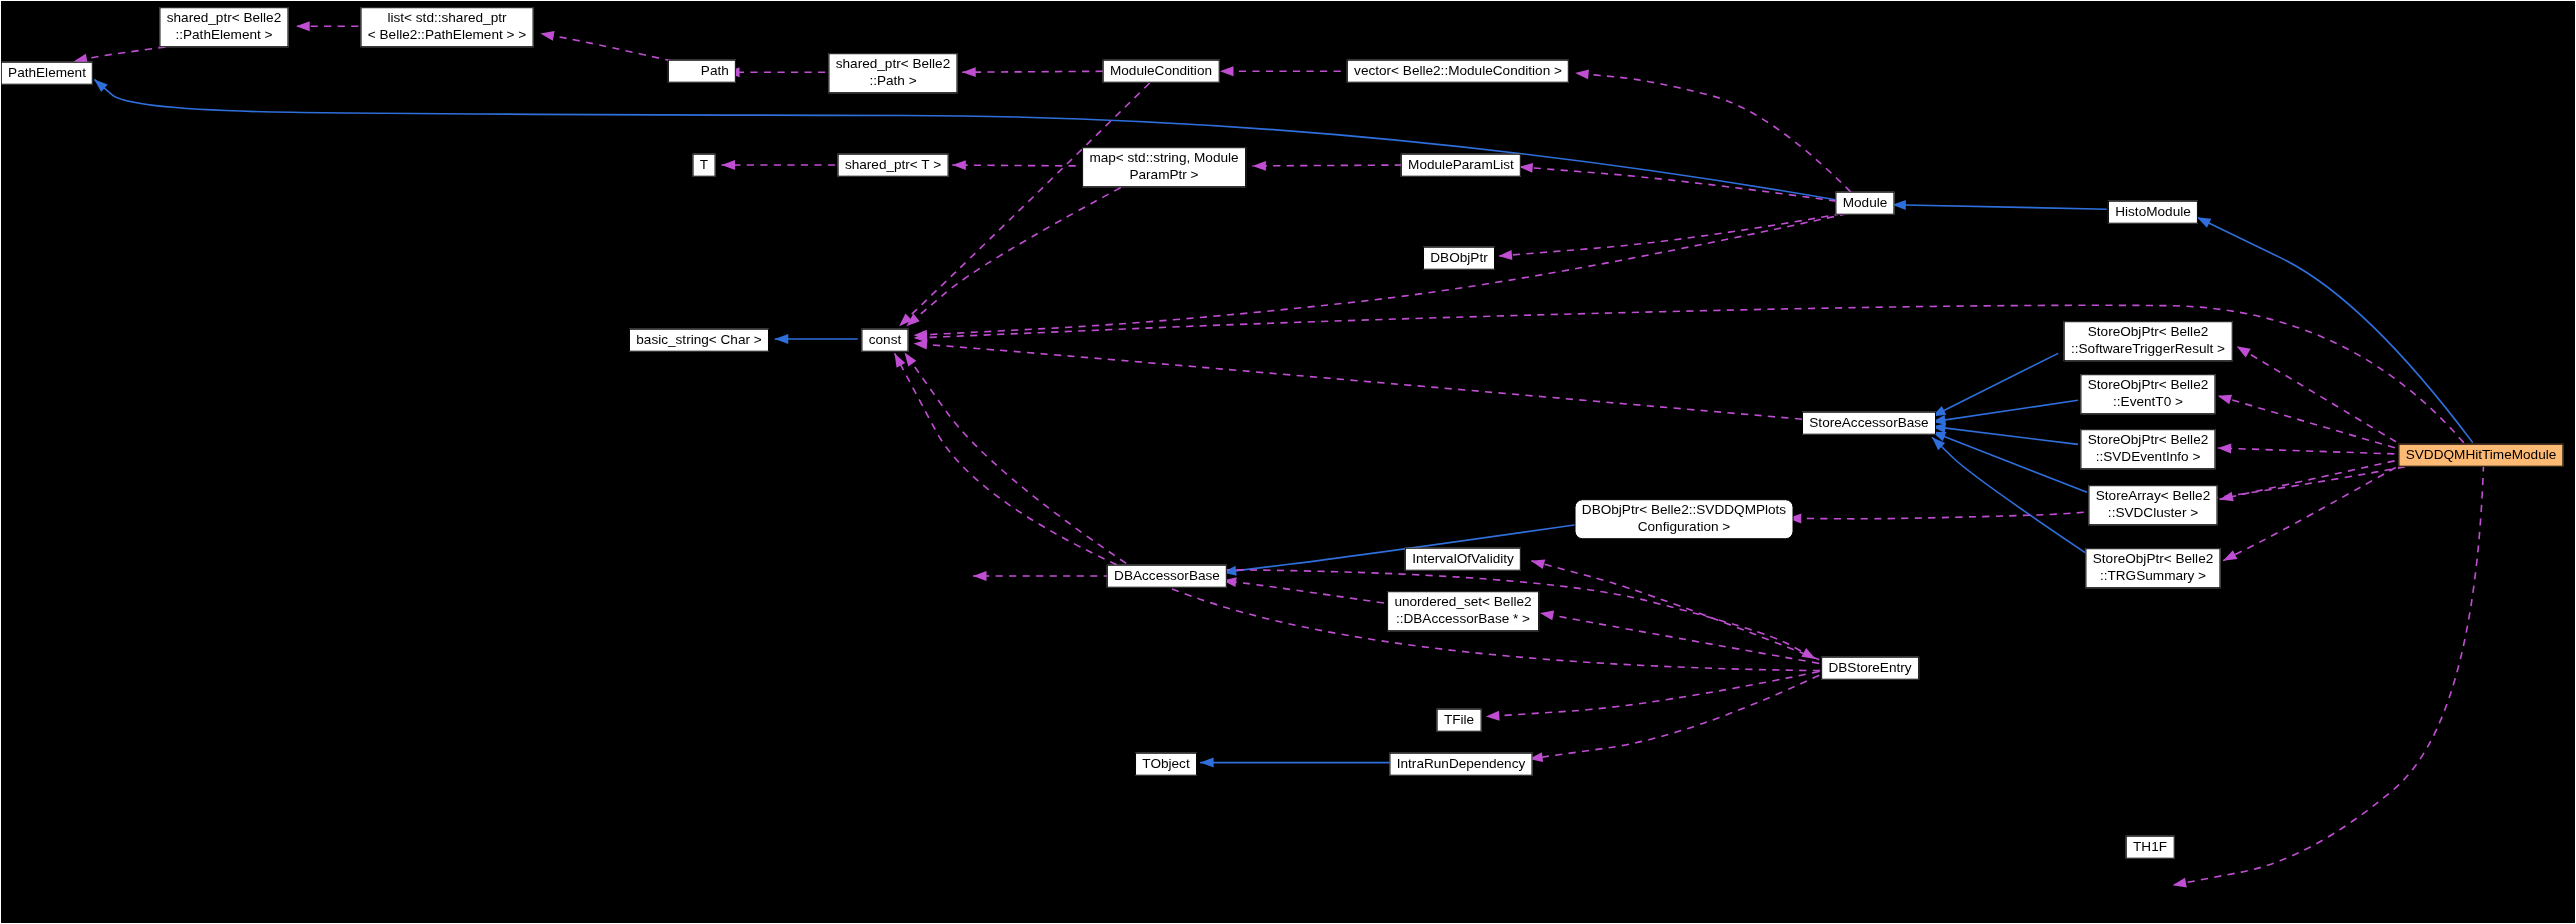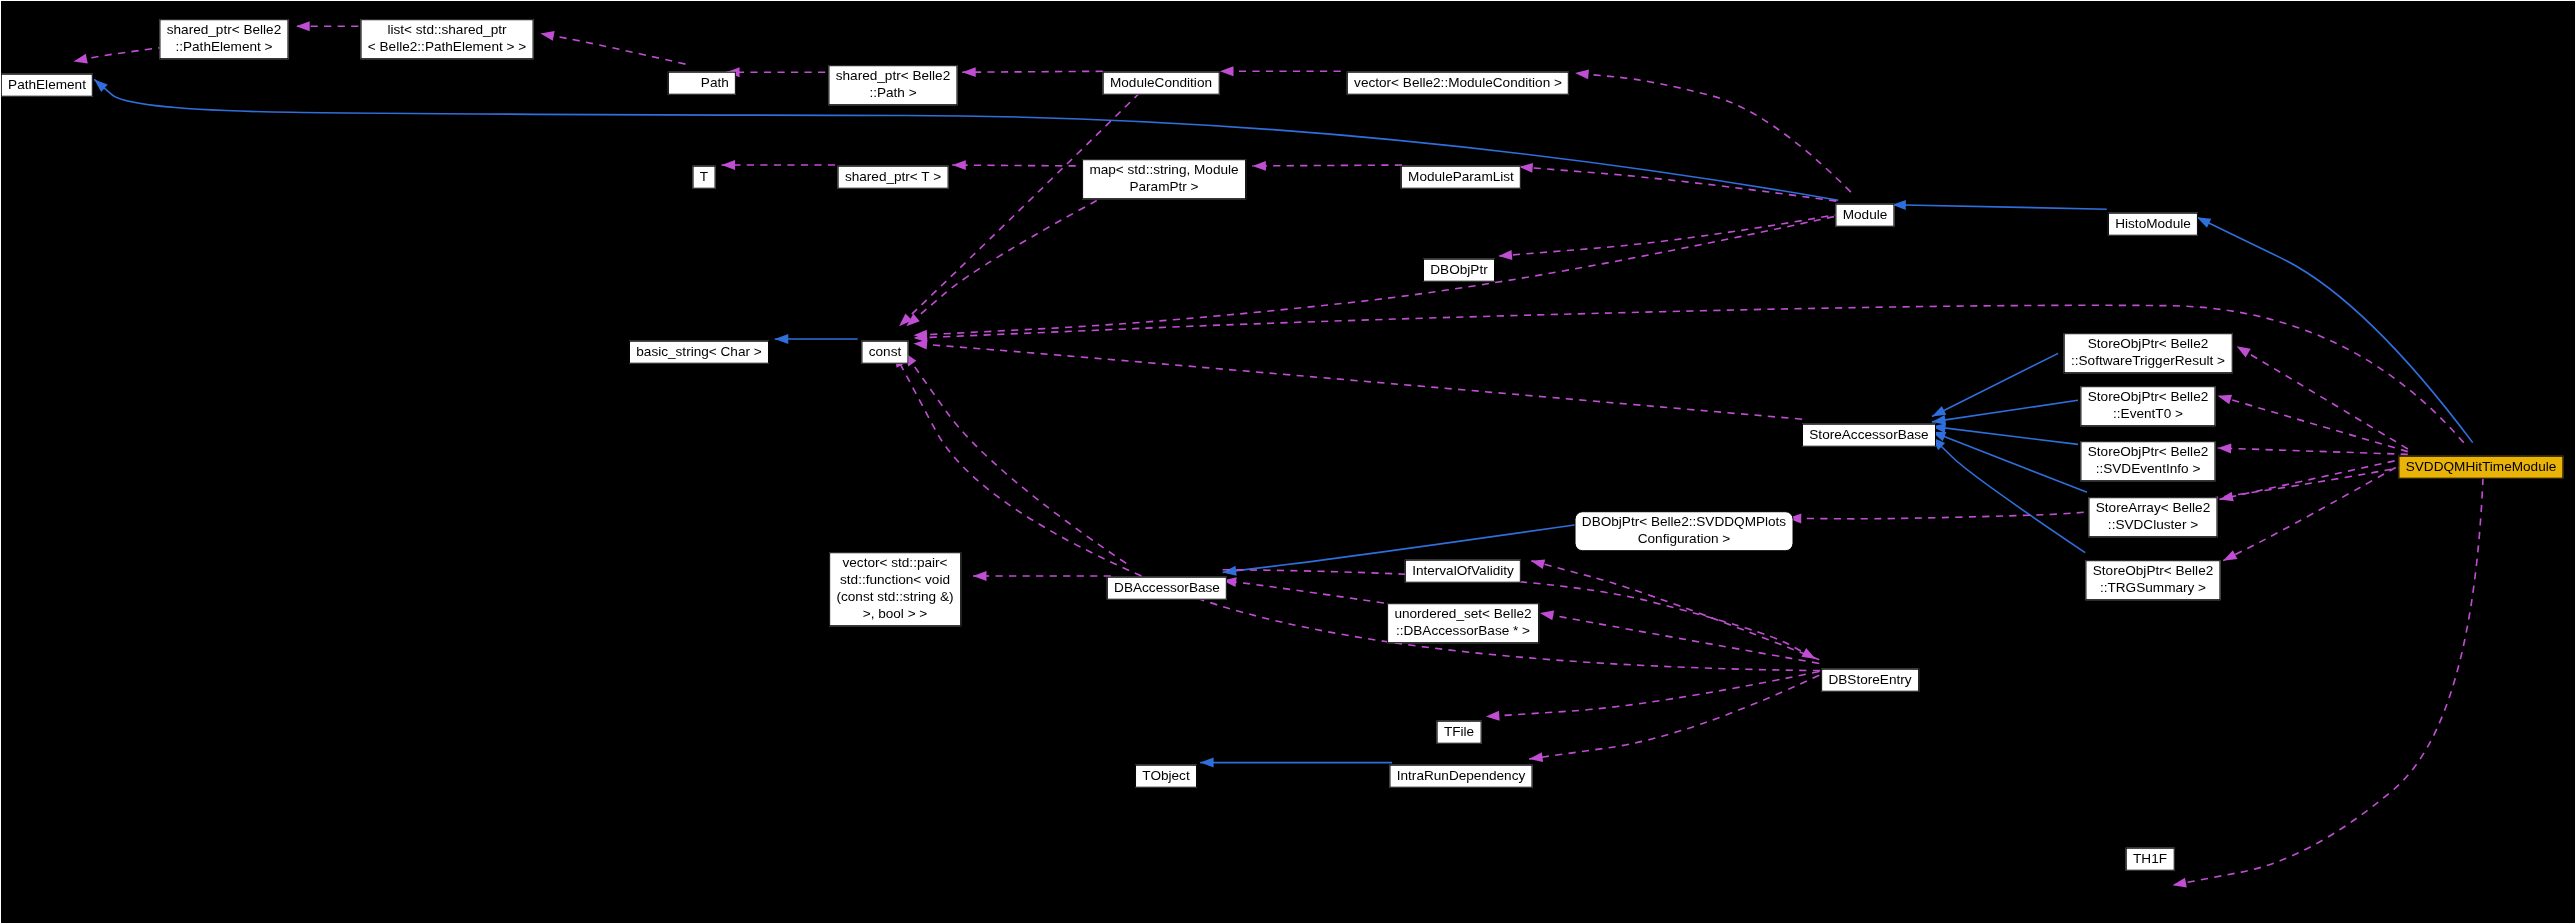--- a/index.html
+++ b/index.html
@@ -6,23 +6,23 @@
   .stage{
     position:relative;width:2576px;height:924px;background:#000;
     border:0.9px solid #fff;box-sizing:border-box;overflow:hidden;
     font-family:"Liberation Sans", sans-serif;
   }
   .edge-layer{position:absolute;left:0;top:0;width:100%;height:100%;z-index:1;}
   .node{
     position:absolute;transform:translate(-50%,-50%);
     background:#fff;border:0.9px solid #000;color:#000;
     padding:1.8px 6.3px;font-size:13.6px;line-height:1.25;text-align:center;
-    white-space:nowrap;z-index:2;margin-top:12px;
+    white-space:nowrap;z-index:2;
   }
-  .node.main{background:#eab308;}
+  .node.main{background:#fdba74;}
   .node div{pointer-events:none;}
 </style>
 </head>
 <body>
 
 <div class="stage">
   <svg class="edge-layer" width="2576" height="924" viewBox="0 0 2851 1023" xmlns="http://www.w3.org/2000/svg">
       <path d="M948,375 L856,375" fill="none" stroke="#2f6fdc" stroke-width="1.8"></path>
       <polygon points="856,375 871,369.5 871,380.5" fill="#2f6fdc"></polygon>
       <path d="M2334,231 L2096,226" fill="none" stroke="#2f6fdc" stroke-width="1.8"></path>
@@ -190,26 +190,20 @@
       <div>DBObjPtr&lt; Belle2::SVDDQMPlots</div>
       <div>Configuration &gt;</div>
     </div>
     <div class="node" style="left: 1462px; top: 558px;">
       <div>IntervalOfValidity</div>
     </div>
     <div class="node" style="left: 2152px; top: 567px;">
       <div>StoreObjPtr&lt; Belle2</div>
       <div>::TRGSummary &gt;</div>
     </div>
-    <div class="node" style="left: 894px; top: 576px;">
-      <div>vector&lt; std::pair&lt;</div>
-      <div>std::function&lt; void</div>
-      <div>(const std::string &amp;)</div>
-      <div>&gt;, bool &gt; &gt;</div>
-    </div>
     <div class="node" style="left: 1166px; top: 575px;">
       <div>DBAccessorBase</div>
     </div>
     <div class="node" style="left: 1462px; top: 610px;">
       <div>unordered_set&lt; Belle2</div>
       <div>::DBAccessorBase * &gt;</div>
     </div>
     <div class="node" style="left: 1869px; top: 667px; text-align: center;">
       <div>DBStoreEntry</div>
     </div>

